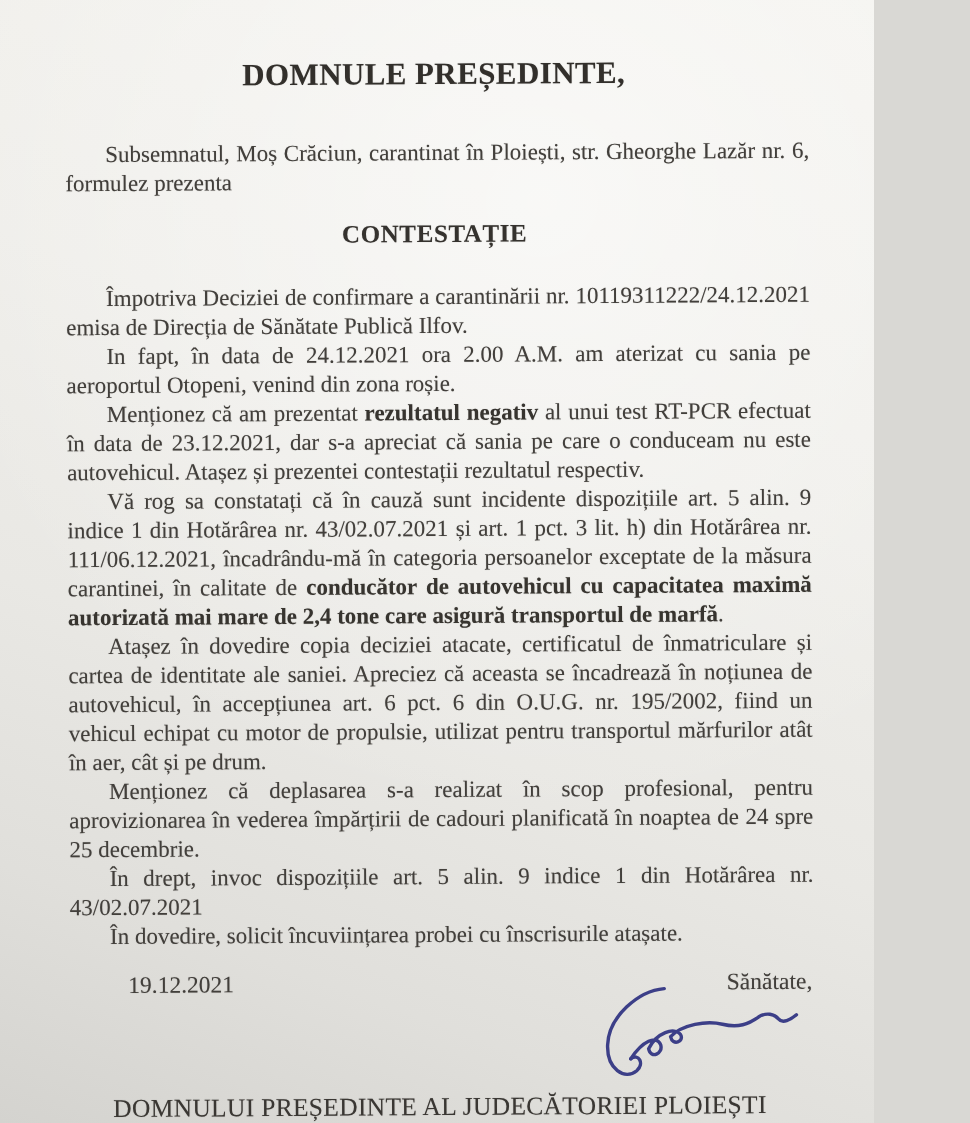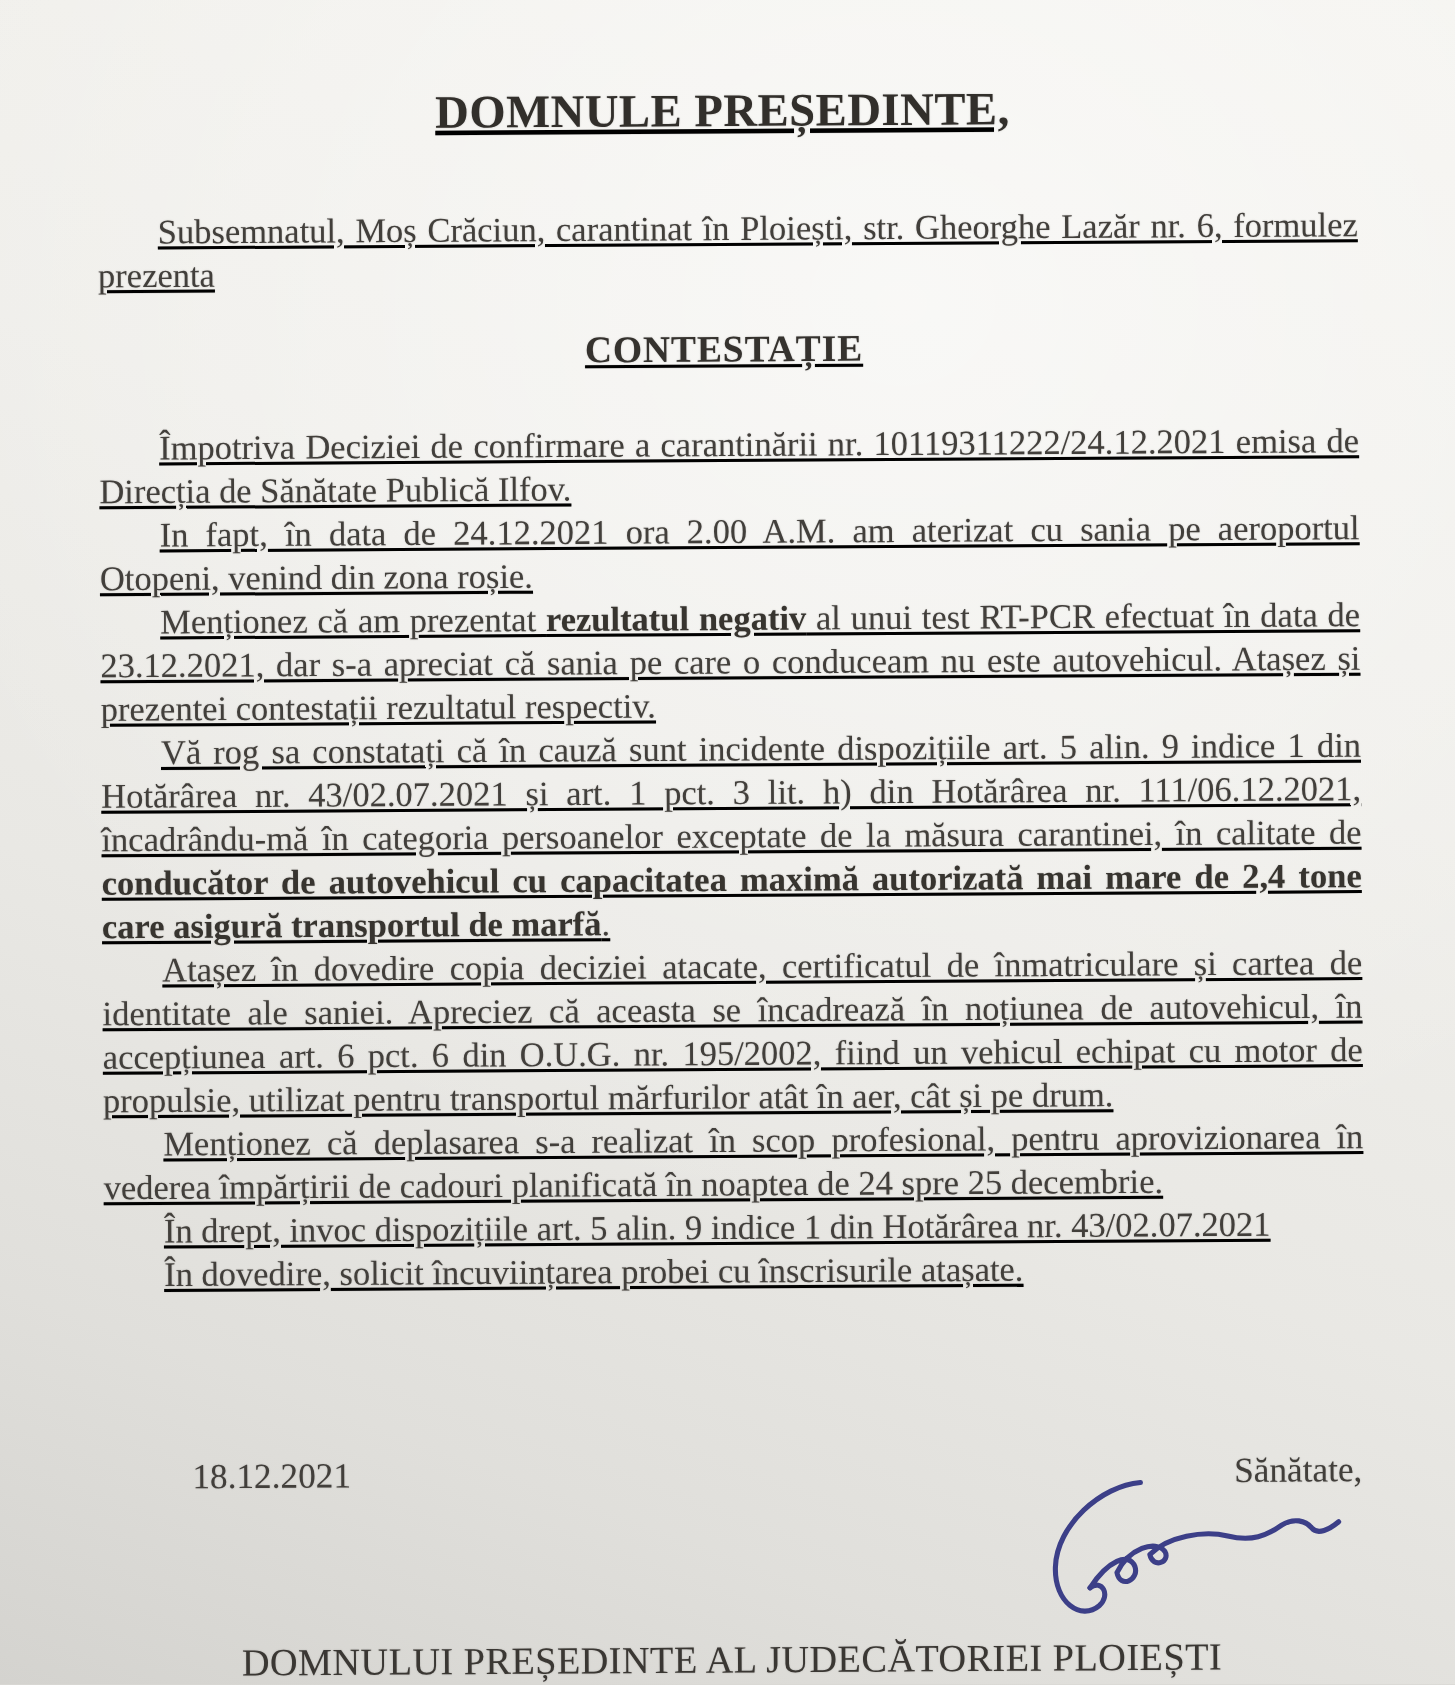--- a/index.html
+++ b/index.html
@@ -3,28 +3,27 @@
 <meta charset="utf-8">
 <style>
   * { margin: 0; padding: 0; box-sizing: border-box; }
   html, body { width: 970px; }
   body {
     font-family: "Liberation Serif", "DejaVu Serif", serif;
     background: #d9d8d4;
   }
   .photo {
     position: relative;
-    width: 970px;
+    width: 874px;
     height: 1123px;
     overflow: hidden;
     background:
       radial-gradient(ellipse 130% 100% at 62% 18%,
         rgba(255,255,255,0.55) 0%, rgba(255,255,255,0.0) 55%),
       linear-gradient(200deg, #f4f3ef 0%, #efeeea 38%, #e9e8e4 62%, #e0dfdb 82%, #d4d3cf 100%);
-    text-decoration: underline;
   }
   .sheet {
     position: relative;
     width: 100%;
     height: 100%;
     transform: rotate(-0.35deg);
     color: #423f3b;
     text-shadow: 0 0 1px rgba(66,63,59,0.35);
   }
   .title {
@@ -109,21 +108,21 @@
       <p class="para"><span>In fapt, în data de 24.12.2021 ora 2.00 A.M. am aterizat cu sania pe aeroportul Otopeni, venind din zona roșie.</span></p>
       <p class="para"><span>Menționez că am prezentat </span><span class="b">rezultatul negativ</span><span> al unui test RT-PCR efectuat în data de 23.12.2021, dar s-a apreciat că sania pe care o conduceam nu este autovehicul. Atașez și prezentei contestații rezultatul respectiv.</span></p>
       <p class="para"><span>Vă rog sa constatați că în cauză sunt incidente dispozițiile art. 5 alin. 9 indice 1 din Hotărârea nr. 43/02.07.2021 și art. 1 pct. 3 lit. h) din Hotărârea nr. 111/06.12.2021, încadrându-mă în categoria persoanelor exceptate de la măsura carantinei, în calitate de </span><span class="b">conducător de autovehicul cu capacitatea maximă autorizată mai mare de 2,4 tone care asigură transportul de marfă</span><span>.</span></p>
       <p class="para"><span>Atașez în dovedire copia deciziei atacate, certificatul de înmatriculare și cartea de identitate ale saniei. Apreciez că aceasta se încadrează în noțiunea de autovehicul, în accepțiunea art. 6 pct. 6 din O.U.G. nr. 195/2002, fiind un vehicul echipat cu motor de propulsie, utilizat pentru transportul mărfurilor atât în aer, cât și pe drum.</span></p>
       <p class="para"><span>Menționez că deplasarea s-a realizat în scop profesional, pentru aprovizionarea în vederea împărțirii de cadouri planificată în noaptea de 24 spre 25 decembrie.</span></p>
       <p class="para"><span>În drept, invoc dispozițiile art. 5 alin. 9 indice 1 din Hotărârea nr. 43/02.07.2021</span></p>
       <p class="para"><span>În dovedire, solicit încuviințarea probei cu înscrisurile atașate.</span></p>
     </div>
 
     <div class="sign-row">
-      <span>18.12.2021</span>
+      <span>19.12.2021</span>
       <span>Sănătate,</span>
     </div>
 
     <svg class="signature-svg" viewBox="0 0 218 100" xmlns="http://www.w3.org/2000/svg">
       <g fill="none" stroke="#2e3180" stroke-width="3.4" stroke-linecap="round" stroke-linejoin="round" opacity="0.92">
         <path d="M 70 6 C 44 8, 14 34, 13 62 C 12 86, 30 98, 42 88 C 50 81, 44 70, 36 76"></path>
         <path d="M 36 76 C 48 58, 62 52, 66 62 C 69 71, 56 77, 54 66 C 62 50, 80 44, 86 52 C 90 59, 78 64, 76 54 C 88 42, 112 38, 128 42 C 144 46, 154 42, 164 35 C 172 30, 180 32, 184 37 C 188 42, 196 38, 202 33"></path>
       </g>
     </svg>
 

